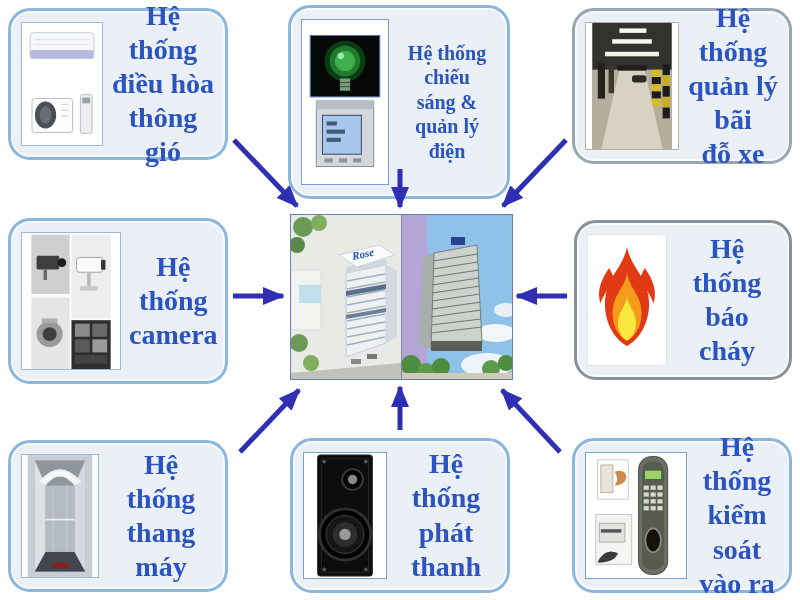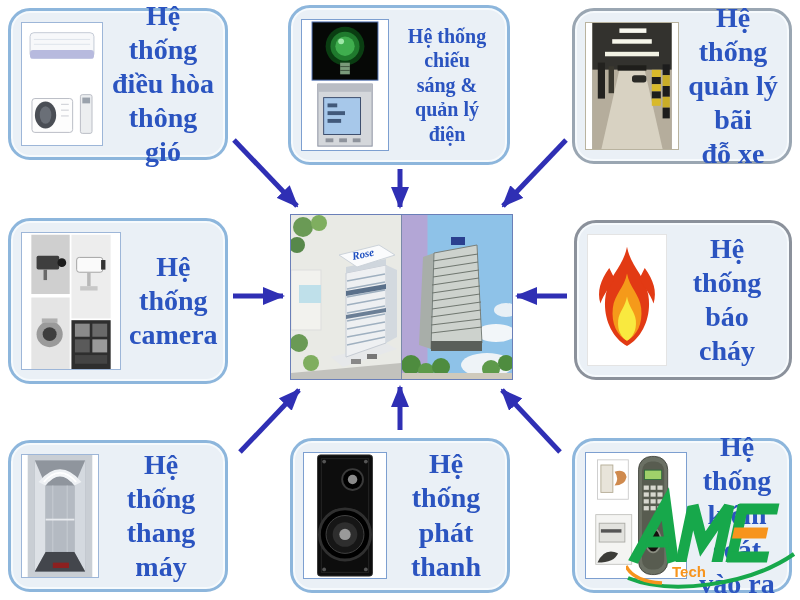--- a/index.html
+++ b/index.html
@@ -11,21 +11,21 @@
   .node.gray-border{border-color:#8b919b;}
   .node.steel-border{border-color:#9aa6b2;}
   .img-panel{align-self:stretch;background:#ffffff;border:1px solid #9db6d8;flex:0 0 auto;
              display:flex;overflow:hidden;}
   .img-panel svg{width:100%;height:100%;display:block;}
   .label{flex:1;text-align:center;font-weight:bold;color:#2b54c0;font-size:28px;line-height:1.22;
          white-space:pre-line;}
   .label.small{font-size:20px;}
   
   #node-hvac{left:8px;top:8px;width:220px;height:152px;}
-  #node-lighting{left:288px;top:5px;width:222px;height:160px;}
+  #node-lighting{left:288px;top:5px;width:222px;height:194px;}
   #node-parking{left:572px;top:8px;width:220px;height:156px;}
   #node-camera{left:8px;top:218px;width:220px;height:166px;}
   #node-fire{left:574px;top:220px;width:218px;height:160px;}
   #node-elevator{left:8px;top:440px;width:220px;height:152px;}
   #node-pa{left:290px;top:438px;width:220px;height:155px;}
   #node-access{left:572px;top:438px;width:220px;height:155px;}
   
   #node-hvac .img-panel{width:80px;}
   #node-lighting .img-panel{width:86px;border-color:#7d9fd0;}
   #node-parking .img-panel{width:92px;border-color:#b9b39f;}
@@ -328,36 +328,14 @@
       <line x1="400" y1="169" x2="400" y2="207" marker-end="url(#ah)"></line>
       <line x1="566" y1="140" x2="503" y2="206" marker-end="url(#ah)"></line>
       <line x1="233" y1="296" x2="283" y2="296" marker-end="url(#ah)"></line>
       <line x1="567" y1="296" x2="517" y2="296" marker-end="url(#ah)"></line>
       <line x1="240" y1="452" x2="299" y2="390" marker-end="url(#ah)"></line>
       <line x1="400" y1="430" x2="400" y2="387" marker-end="url(#ah)"></line>
       <line x1="560" y1="452" x2="502" y2="390" marker-end="url(#ah)"></line>
     </g>
   </svg>
 
-  <div id="ame-logo">
-    <svg viewBox="0 0 172 114" aria-label="AME">
-      <g transform="translate(14,0) skewX(-12)" stroke="#17a84b" stroke-width="11" fill="none">
-        <g>
-          <path d="M10,80 L30,22 L50,80"></path>
-          <line x1="19" y1="60" x2="42" y2="60"></line>
-        </g>
-        <g>
-          <path d="M58,80 L58,24 L76,62 L94,24 L94,80"></path>
-        </g>
-        <g>
-          <line x1="108" y1="22" x2="108" y2="80"></line>
-          <line x1="104" y1="27" x2="144" y2="27"></line>
-          <line x1="104" y1="75" x2="144" y2="75"></line>
-          <line x1="104" y1="51" x2="138" y2="51" stroke="#f7941d"></line>
-        </g>
-      </g>
-      <text x="46" y="95" font-size="15" font-weight="bold" fill="#f7941d" font-family="Liberation Sans, sans-serif">Tech</text>
-      <path d="M2,96 C44,113 122,104 168,72" stroke="#17a84b" stroke-width="4" fill="none"></path>
-      <path d="M0,84 C5,94 18,100 36,101" stroke="#f7941d" stroke-width="3.5" fill="none"></path>
-    </svg>
-  </div>
 
 </div>
 
 </body></html>

